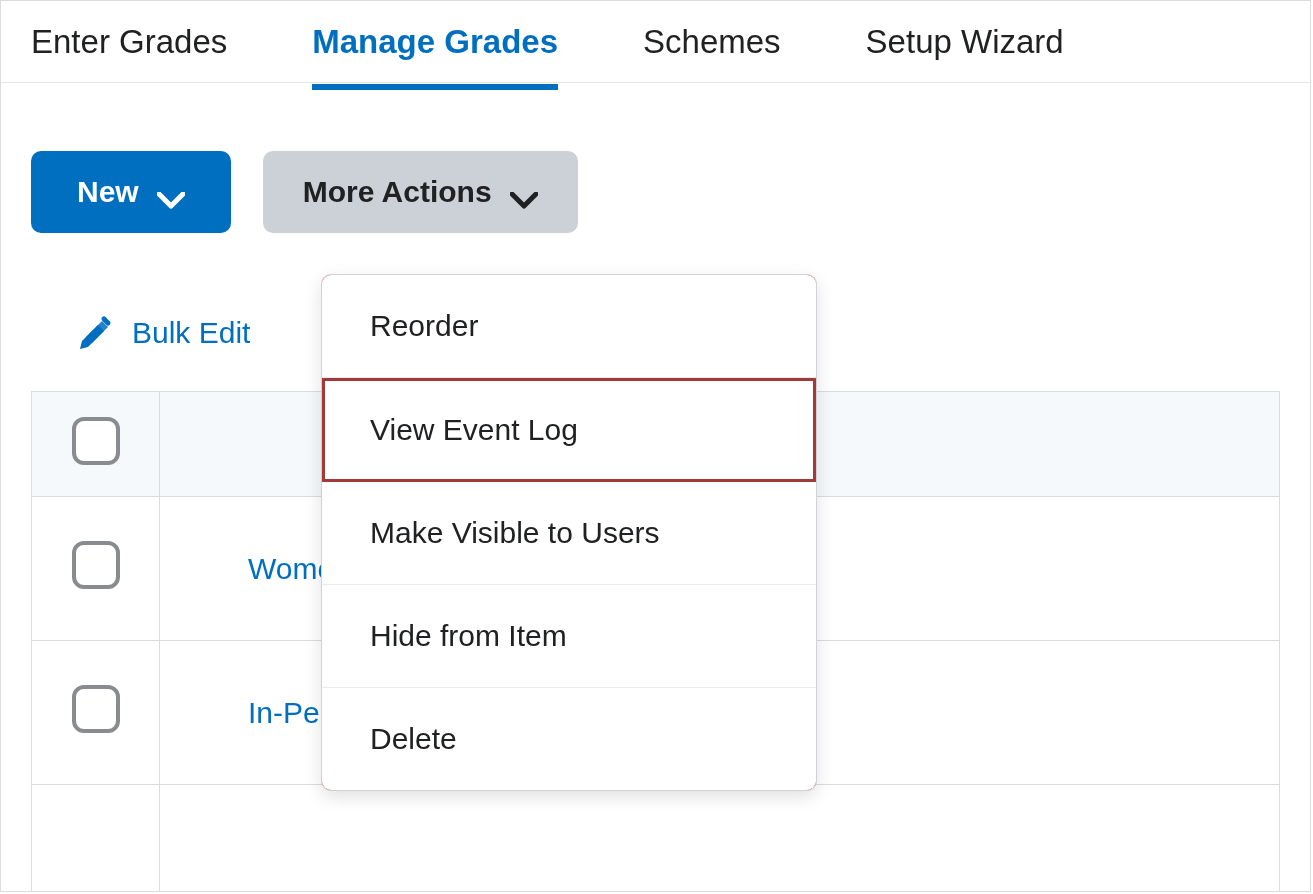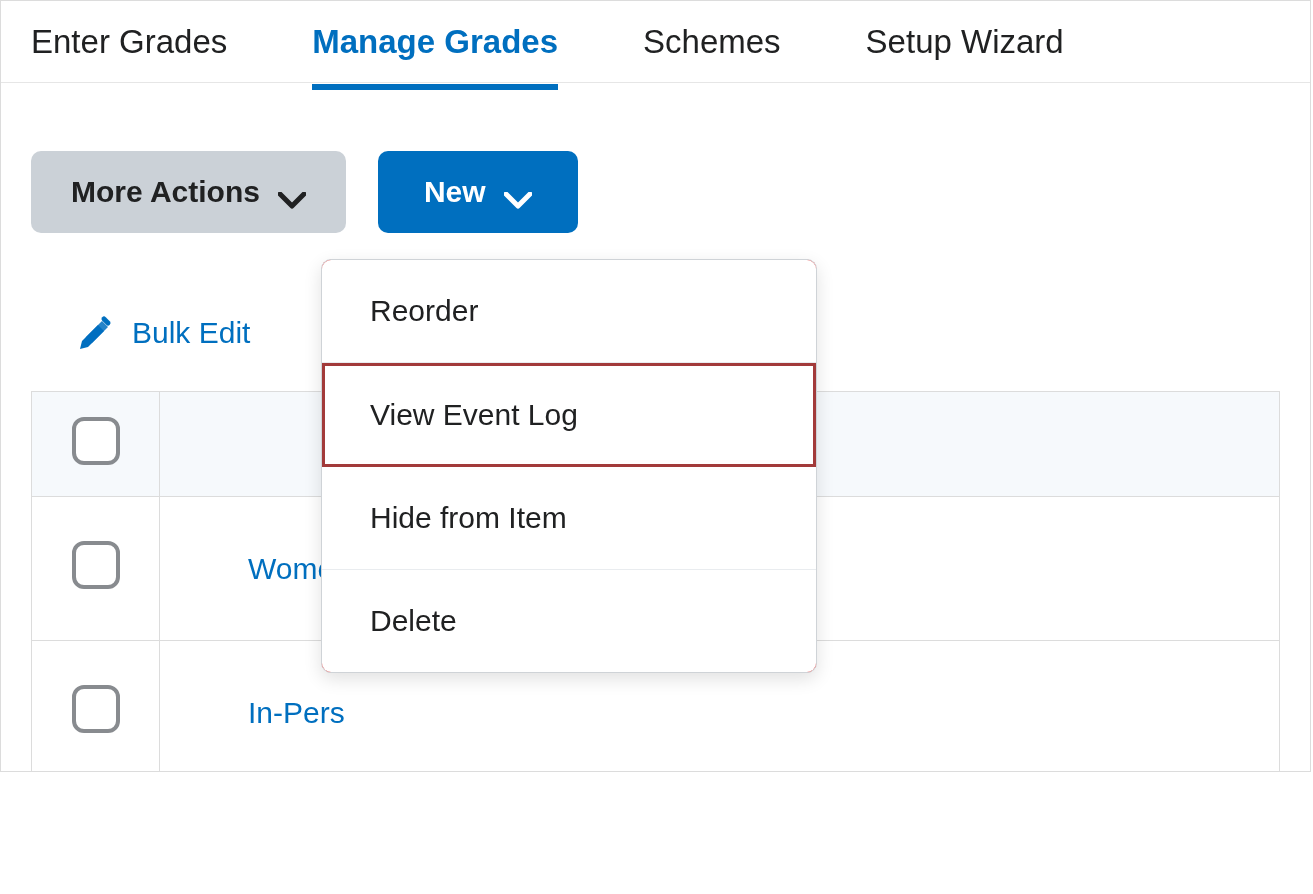--- a/index.html
+++ b/index.html
@@ -10,21 +10,21 @@
     html, body {
       font-family: -apple-system, BlinkMacSystemFont, "Segoe UI", Arial, sans-serif;
       background: #fff;
       color: #202122;
       width: 1313px;
       height: 894px;
     }
     .container {
       border: 1px solid #dcdcdc;
       width: 1311px;
-      height: 772px;
+      height: 892px;
       position: relative;
       overflow: hidden;
     }
 
     
     .tabs {
       display: flex;
       padding: 0 30px;
       gap: 85px;
       border-bottom: 1px solid #e6e6e6;
@@ -135,21 +135,21 @@
       border-radius: 12px;
       display: inline-block;
       background: #fff;
       cursor: pointer;
     }
 
     
     .dropdown {
       position: absolute;
       left: 320px;
-      top: 258px;
+      top: 273px;
       width: 496px;
       background: #ef4444;
       border: 1px solid #cfd3d7;
       border-radius: 10px;
       box-shadow: 0 6px 18px rgba(0,0,0,0.12);
       overflow: hidden;
     }
     .dropdown-item {
       font-size: 30px;
       color: #202122;
@@ -172,33 +172,33 @@
 <div class="container">
 
   <div class="tabs">
     <div class="tab">Enter Grades</div>
     <div class="tab active">Manage Grades</div>
     <div class="tab">Schemes</div>
     <div class="tab">Setup Wizard</div>
   </div>
 
   <div class="action-bar">
+    <button class="btn btn-primary">
+      <span>New</span>
+      <span class="chevron-down-icon">
+        <svg viewBox="0 0 28 18" width="28" height="18">
+            <path d="M2 2 L14 14 L26 2" stroke="#ffffff" stroke-width="5" fill="none" stroke-linecap="round" stroke-linejoin="round"></path>
+          </svg>
+      </span>
+    </button>
     <button class="btn btn-secondary">
       <span>More Actions</span>
       <span class="chevron-down-icon">
         <svg viewBox="0 0 28 18" width="28" height="18">
             <path d="M2 2 L14 14 L26 2" stroke="#202122" stroke-width="5" fill="none" stroke-linecap="round" stroke-linejoin="round"></path>
-          </svg>
-      </span>
-    </button>
-    <button class="btn btn-primary">
-      <span>New</span>
-      <span class="chevron-down-icon">
-        <svg viewBox="0 0 28 18" width="28" height="18">
-            <path d="M2 2 L14 14 L26 2" stroke="#ffffff" stroke-width="5" fill="none" stroke-linecap="round" stroke-linejoin="round"></path>
           </svg>
       </span>
     </button>
   </div>
 
   <div class="bulk-edit-bar">
     <span class="pencil-icon">
       <svg viewBox="0 0 36 36" width="36" height="36">
         <path d="M6 26 L22 10 L28 16 L12 32 L4 34 Z" fill="#006fbf"></path>
         <path d="M10 22 L26 6 L32 12 L16 28 L8 30 Z" fill="#006fbf" opacity="0.85"></path>
@@ -237,17 +237,18 @@
       <tr>
         <td class="col-checkbox"></td>
         <td class="col-item"></td>
       </tr>
     </tbody>
   </table>
 
   <div class="dropdown">
     <div class="dropdown-item">Reorder</div>
     <div class="dropdown-item highlight">View Event Log</div>
+    <div class="dropdown-item">Make Visible to Users</div>
     <div class="dropdown-item">Hide from Item</div>
     <div class="dropdown-item">Delete</div>
   </div>
 
 </div>
 
 </body></html>

